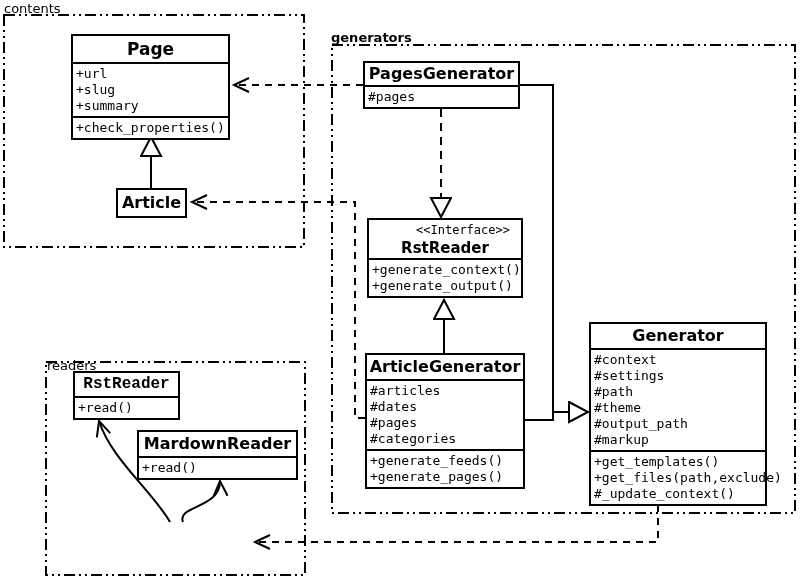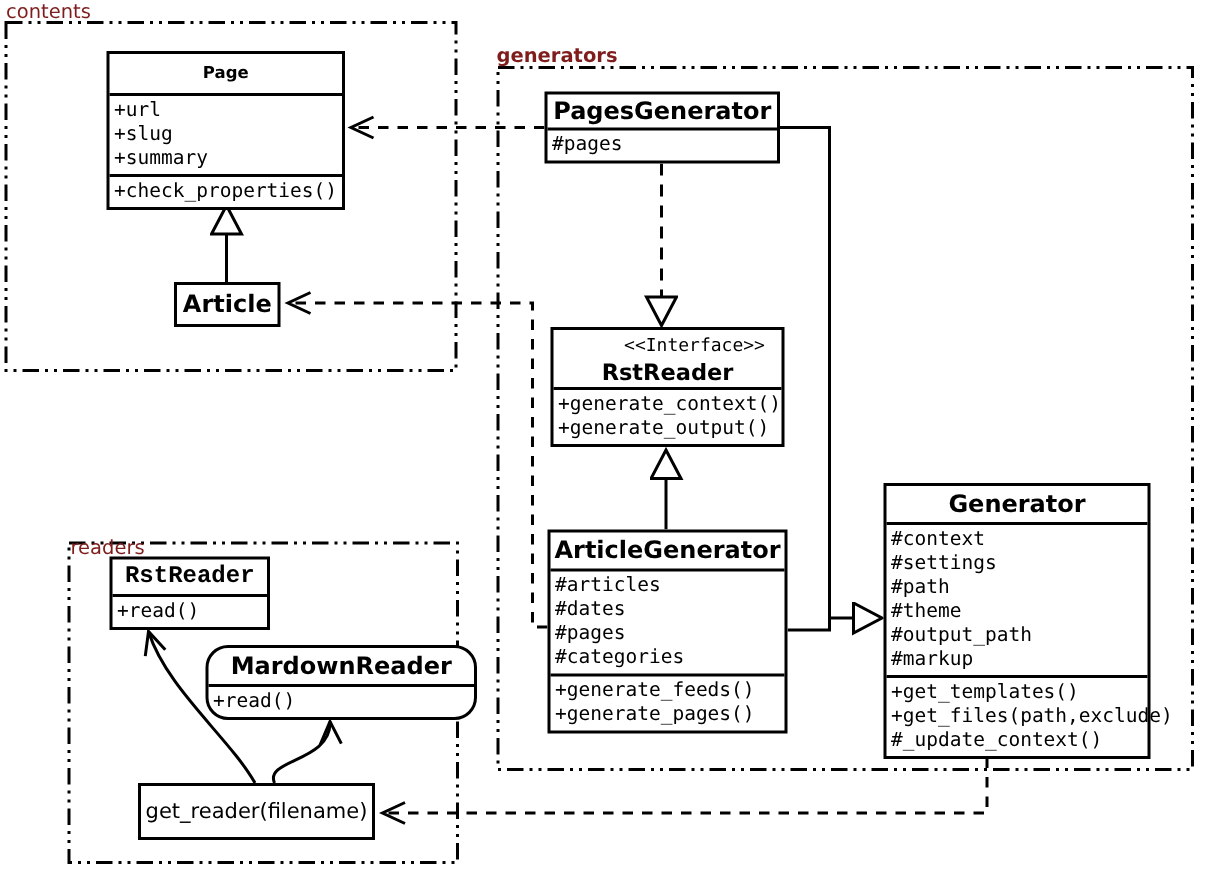--- a/index.html
+++ b/index.html
@@ -1,19 +1,19 @@
 <!DOCTYPE html>
 <html><head>
 <meta charset="utf-8">
 <style>
   html,body{margin:0;padding:0;background:#fff;}
   #canvas{position:relative;width:803px;height:579px;background:#fff;
           font-family:"DejaVu Sans",sans-serif;color:#000;overflow:hidden;}
   #edges{position:absolute;left:0;top:0;z-index:1;}
-  .pkg-label{position:absolute;z-index:3;font:13px "DejaVu Sans",sans-serif;color:#7f1d1d;white-space:nowrap;}
+  .pkg-label{position:absolute;z-index:3;font:13px "DejaVu Sans",sans-serif;color:#000000;white-space:nowrap;}
   .uml-class{position:absolute;z-index:2;background:#fff;border:2px solid #000;box-sizing:border-box;}
   .uml-title{font:bold 16px "DejaVu Sans",sans-serif;text-align:center;white-space:nowrap;overflow:hidden;}
   .uml-sec{border-top:2px solid #000;padding:2px 3px;}
   .mline{font:13px/16px "DejaVu Sans Mono",monospace;white-space:pre;}
   .stereo{font:12px/15px "DejaVu Sans Mono",monospace;text-align:center;padding-top:3px;padding-left:36px;}
   .iname{font:bold 15px/20px "DejaVu Sans",sans-serif;text-align:center;}
   .plain-node{position:absolute;z-index:2;background:#fff;border:2px solid #000;box-sizing:border-box;
               display:flex;align-items:center;justify-content:center;
               font:14px "DejaVu Sans",sans-serif;white-space:nowrap;}
 </style>
@@ -54,21 +54,21 @@
     <path d="M 170,522 C 153,492 111,459 99,421" fill="none" stroke="#000" stroke-width="2" marker-end="url(#open)"></path>
 
     <path d="M 183,522 C 176,506 221,508 220,481" fill="none" stroke="#000" stroke-width="2" marker-end="url(#open)"></path>
   </svg>
 
   <div class="pkg-label" style="left:4px;top:1px;">contents</div>
   <div class="pkg-label" style="left:331px;top:30px;font-weight:bold;">generators</div>
   <div class="pkg-label" style="left:47px;top:358px;">readers</div>
 
   <div class="uml-class" style="left:71px;top:34px;width:159px;">
-    <div class="uml-title" style="line-height:26px;font-size:11px;">Page</div>
+    <div class="uml-title" style="line-height:26px;font-size:17px;">Page</div>
     <div class="uml-sec">
       <div class="mline">+url</div>
       <div class="mline">+slug</div>
       <div class="mline">+summary</div>
     </div>
     <div class="uml-sec">
       <div class="mline">+check_properties()</div>
     </div>
   </div>
 
@@ -125,22 +125,21 @@
     </div>
   </div>
 
   <div class="uml-class" style="left:73px;top:371px;width:107px;">
     <div class="uml-title" style="line-height:23px;font-family:Liberation Mono, monospace;">RstReader</div>
     <div class="uml-sec">
       <div class="mline">+read()</div>
     </div>
   </div>
 
-  <div class="uml-class" style="left:137px;top:430px;width:181px;border-radius:15px;">
+  <div class="uml-class" style="left:137px;top:430px;width:161px;">
     <div class="uml-title" style="line-height:24px;">MardownReader</div>
     <div class="uml-sec">
       <div class="mline">+read()</div>
     </div>
   </div>
 
-  <div class="plain-node" style="left:92px;top:522px;width:158px;height:38px;">get_reader(filename)</div>
 
 </div>
 
 </body></html>

